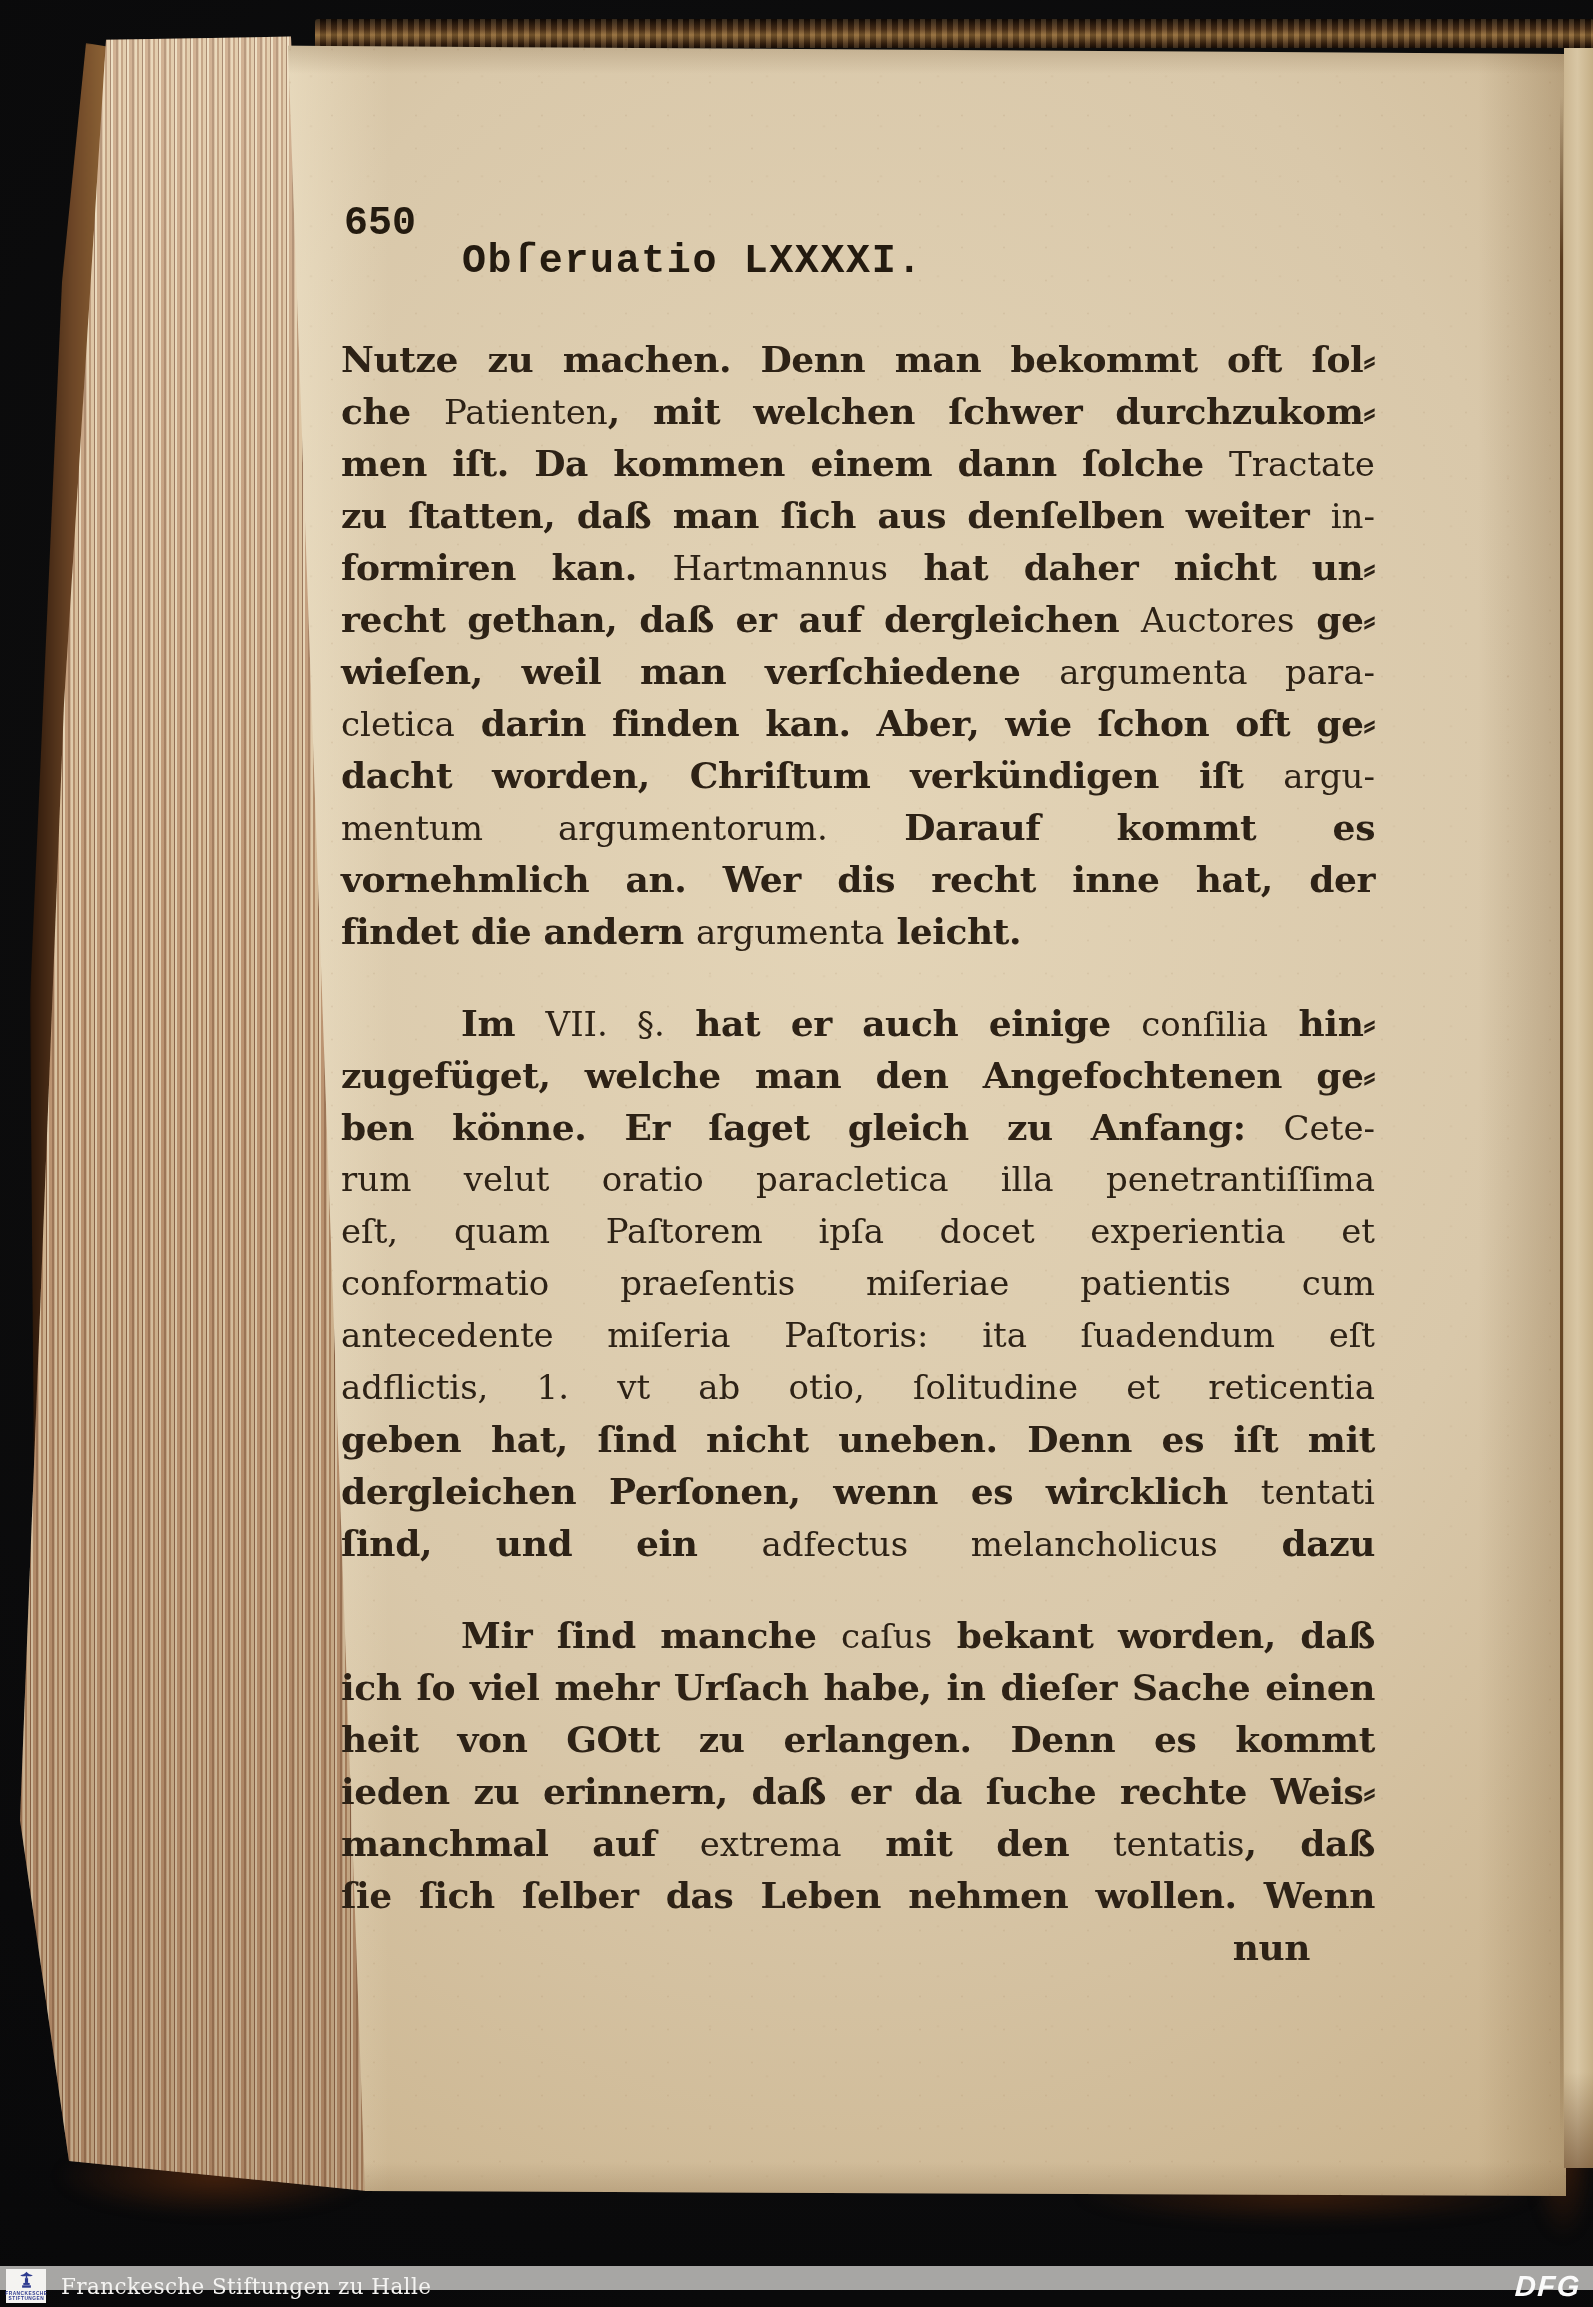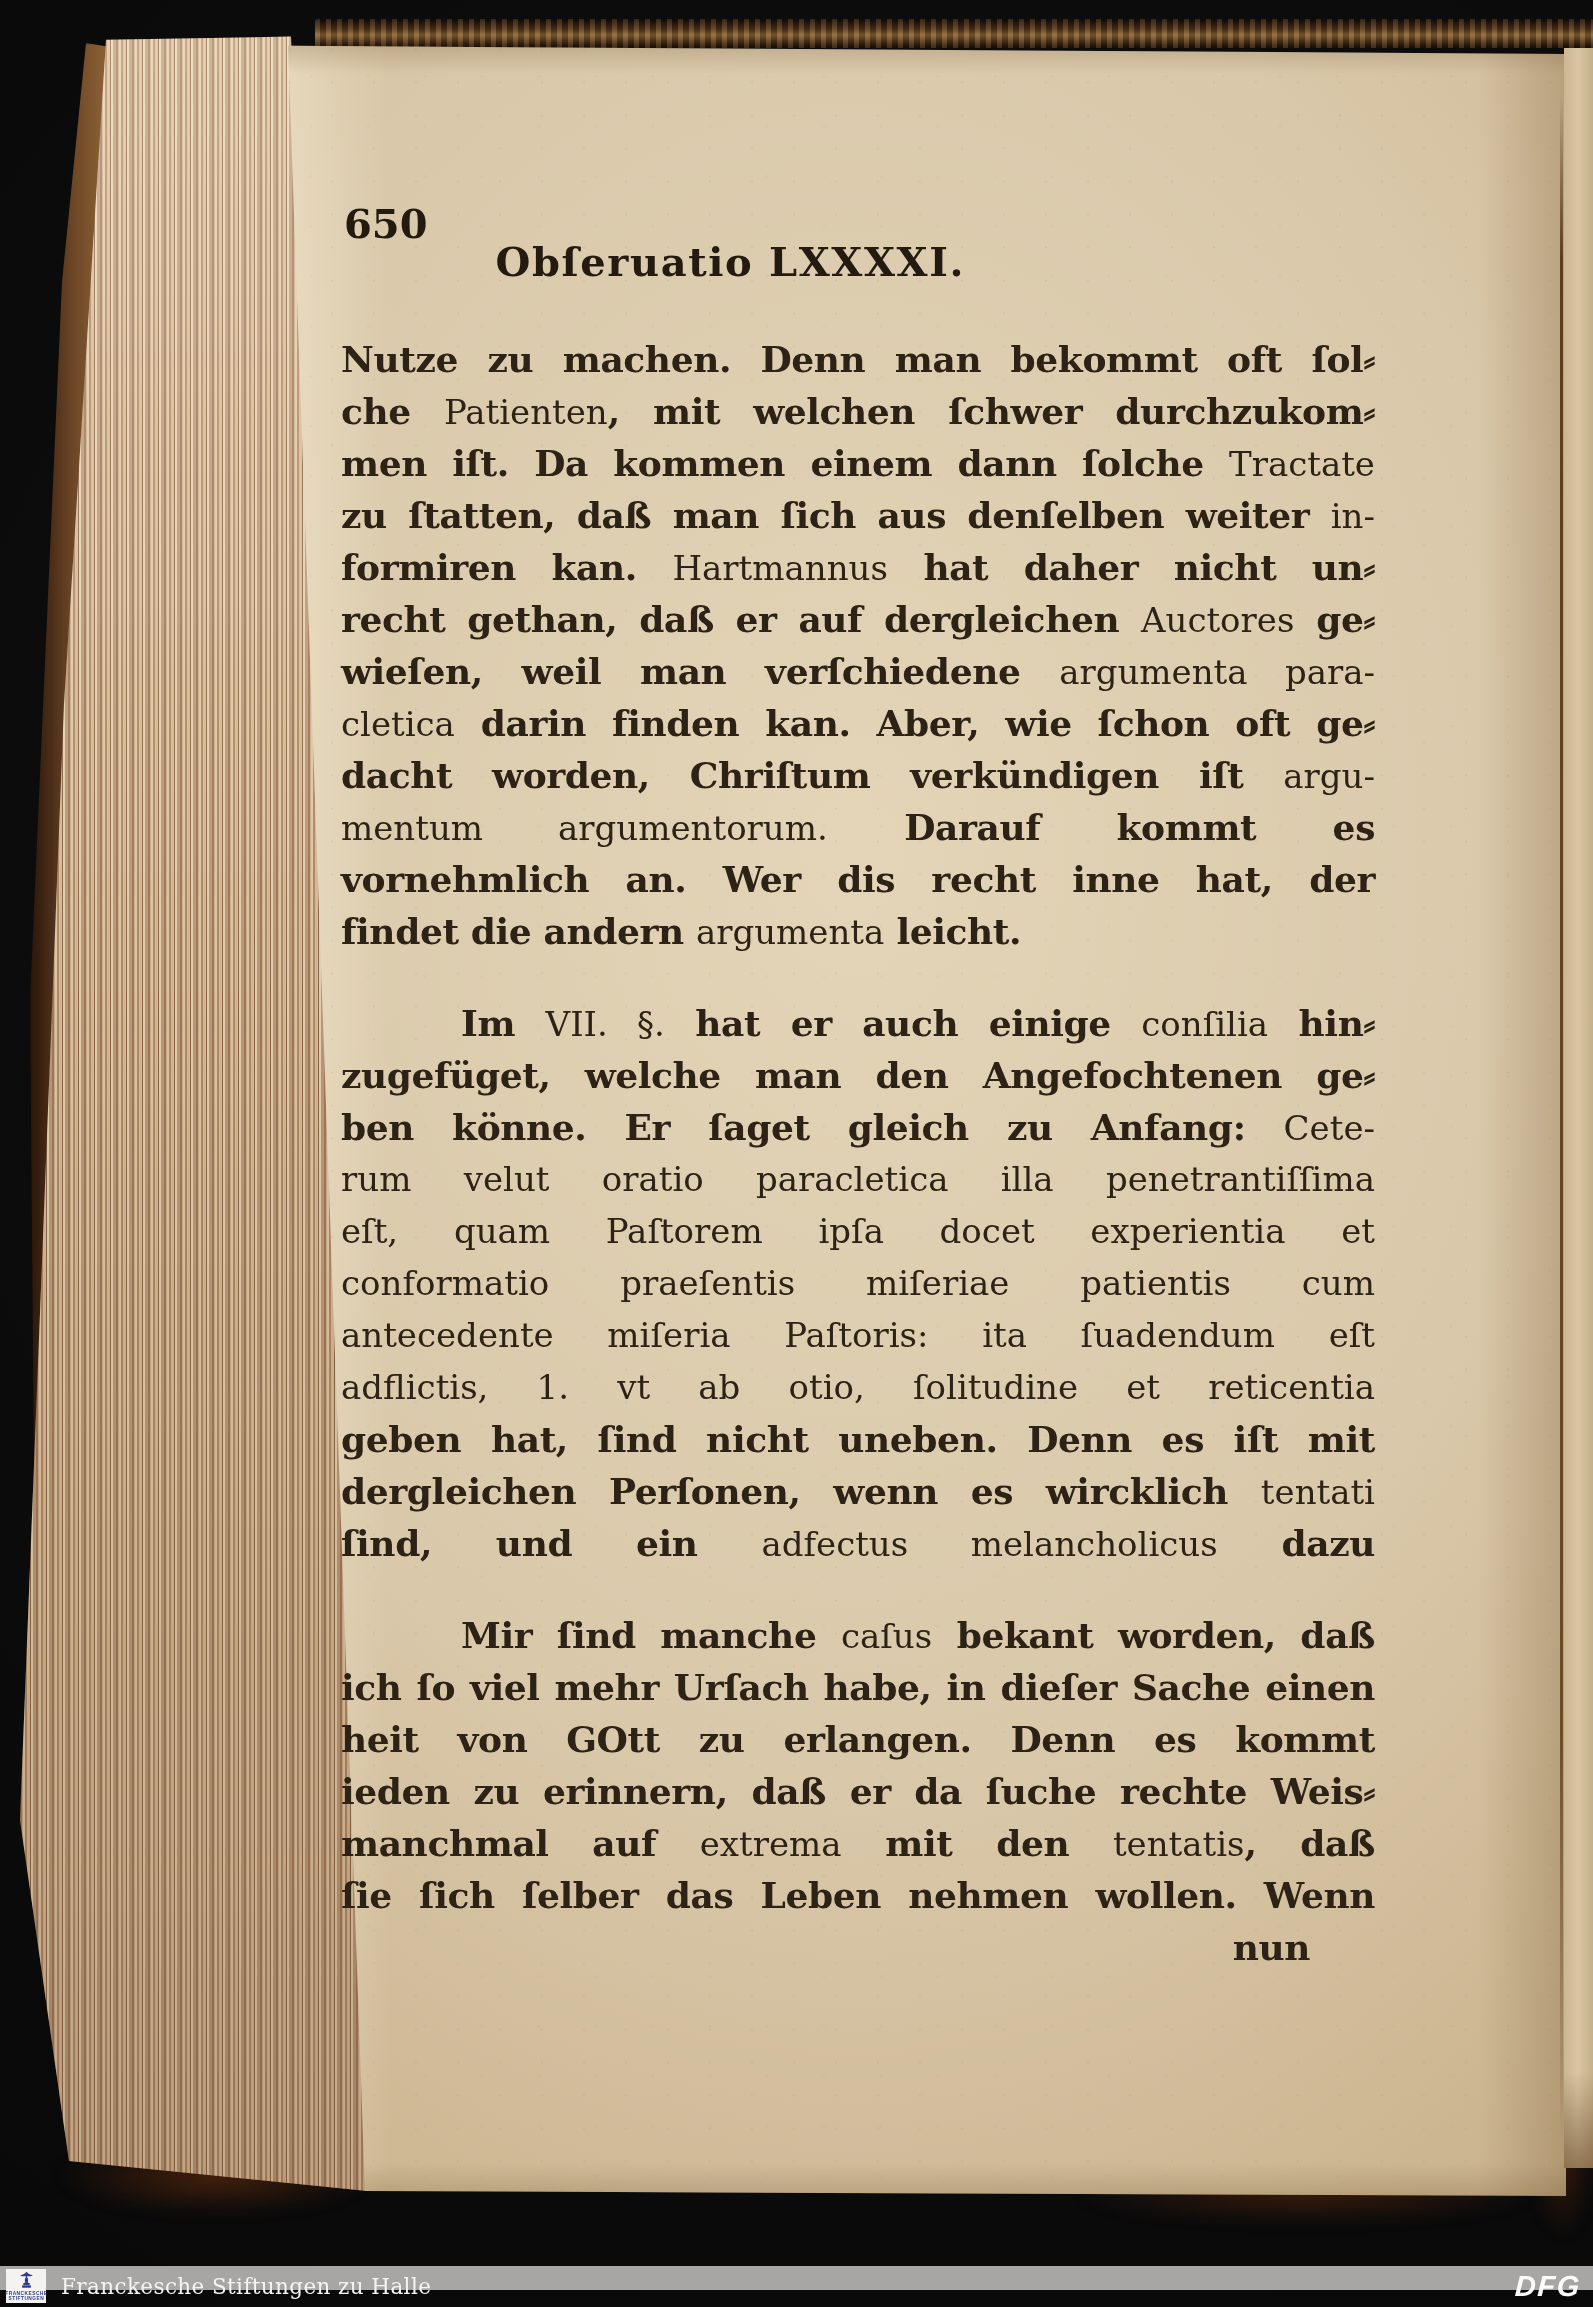--- a/index.html
+++ b/index.html
@@ -61,22 +61,23 @@
     background:linear-gradient(180deg, rgba(70,45,20,0) 0%, #5b3c1e 8%, #6b4a26 80%, rgba(70,45,20,0) 100%);
   }
   .right-strip{
     position:absolute;left:1564px;top:48px;width:30px;height:2120px;z-index:4;
     background:
       linear-gradient(0deg, rgba(90,55,25,0.55) 0px, rgba(90,55,25,0) 96px),
       linear-gradient(90deg,#cbb691 0%, #d8c6a4 45%, #c4ae85 100%);
   }
   
   .page-header{
-    position:absolute;left:344px;top:204px;z-index:6;display:flex;gap:68px;
+    position:absolute;left:344px;top:204px;z-index:6;display:flex;gap:46px;
     color:#241b10;
+    font-family:Liberation Mono, monospace;
   }
   .page-number{font-weight:700;font-size:40px;line-height:1;}
   .header-title{font-weight:700;font-size:40px;line-height:1;letter-spacing:1.6px;margin-top:38px;}
   
   .text-block{position:absolute;left:341px;top:333px;width:1034px;z-index:6;color:#2d2216;}
   .line{height:52px;line-height:52px;}
   .line.j{text-align:justify;text-align-last:justify;}
   .line.ind{text-indent:120px;margin-top:40px;}
   .line.r{text-align:center;text-align-last:right;padding-right:65px;box-sizing:border-box;}
   .seg-de{font-family:"DejaVu Serif",serif;font-weight:700;font-size:36px;letter-spacing:-0.4px;}

